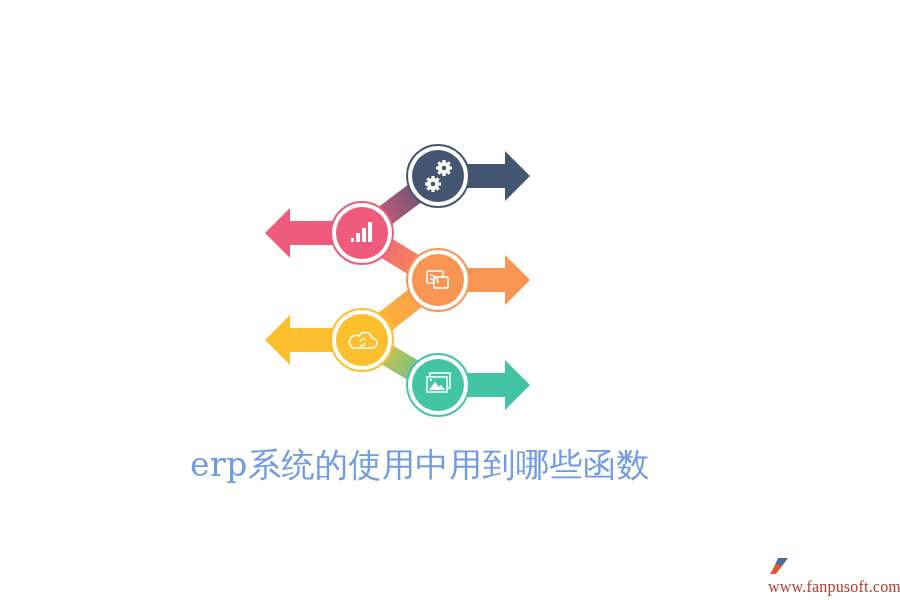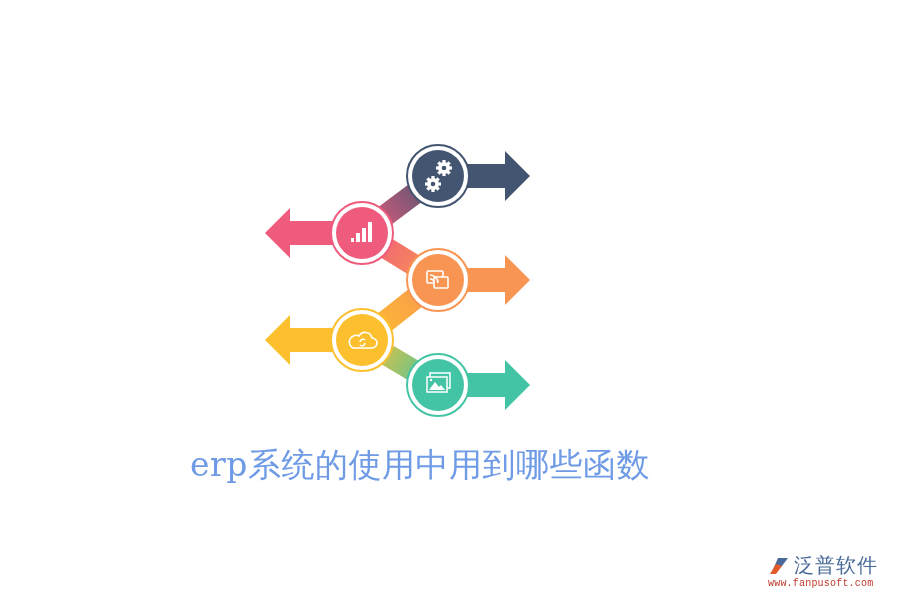--- a/index.html
+++ b/index.html
@@ -13,21 +13,21 @@
       position: absolute; left: 0; width: 840px; top: 443px;
       text-align: center; font-size: 33px; color: #6f9be6;
       font-family: "DejaVu Serif", serif; letter-spacing: 0.5px;
     }
     .logo {
       position: absolute; left: 768px; top: 553px; width: 126px; height: 42px;
     }
     .logo-row { display: flex; align-items: center; height: 24px; }
     .logo-mark { width: 22px; height: 22px; margin-right: 4px; }
     .logo-name { font-size: 20px; color: #4a6b9a; letter-spacing: 1px; font-family: "DejaVu Sans", sans-serif; }
-    .logo-url { font-size: 10px; color: #c0392b; font-family: Liberation Mono, monospace; margin-top: 1px; letter-spacing: 0.2px; }
+    .logo-url { font-size: 16px; color: #c0392b; font-family: Liberation Serif, serif; margin-top: 1px; letter-spacing: 0.2px; }
   </style>
 </head>
 <body>
 
 <svg id="diagram" viewBox="0 0 900 600" xmlns="http://www.w3.org/2000/svg">
   <defs>
     <linearGradient id="g12" x1="438" y1="176" x2="362" y2="233" gradientUnits="userSpaceOnUse">
       <stop offset="0" stop-color="#435570"></stop>
       <stop offset="1" stop-color="#ef5b7d"></stop>
     </linearGradient>
@@ -136,16 +136,15 @@
 </svg>
 
 <div class="title">erp系统的使用中用到哪些函数</div>
 
 <div class="logo">
   <div class="logo-row">
     <svg class="logo-mark" viewBox="0 0 22 22">
       <path d="M4 18 L10 4 L20 4 L14 12 Z" fill="#4a6b9a"></path>
       <path d="M2 20 L8 10 L14 12 L8 20 Z" fill="#e05a2a"></path>
     </svg>
-    <span class="logo-name">泛普软件</span>
   </div>
   <div class="logo-url">www.fanpusoft.com</div>
 </div>
 
 </body></html>

